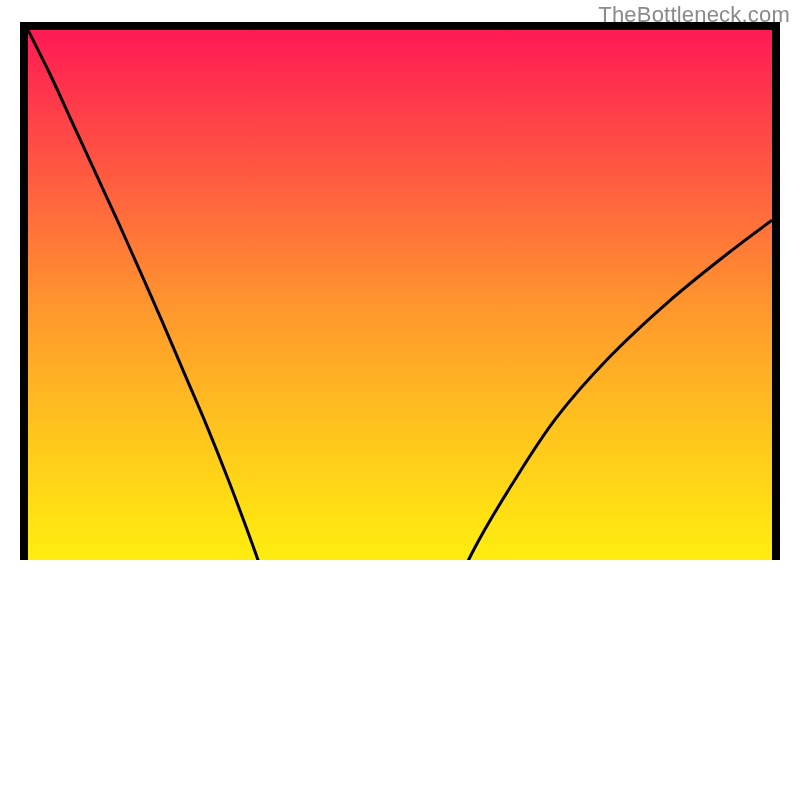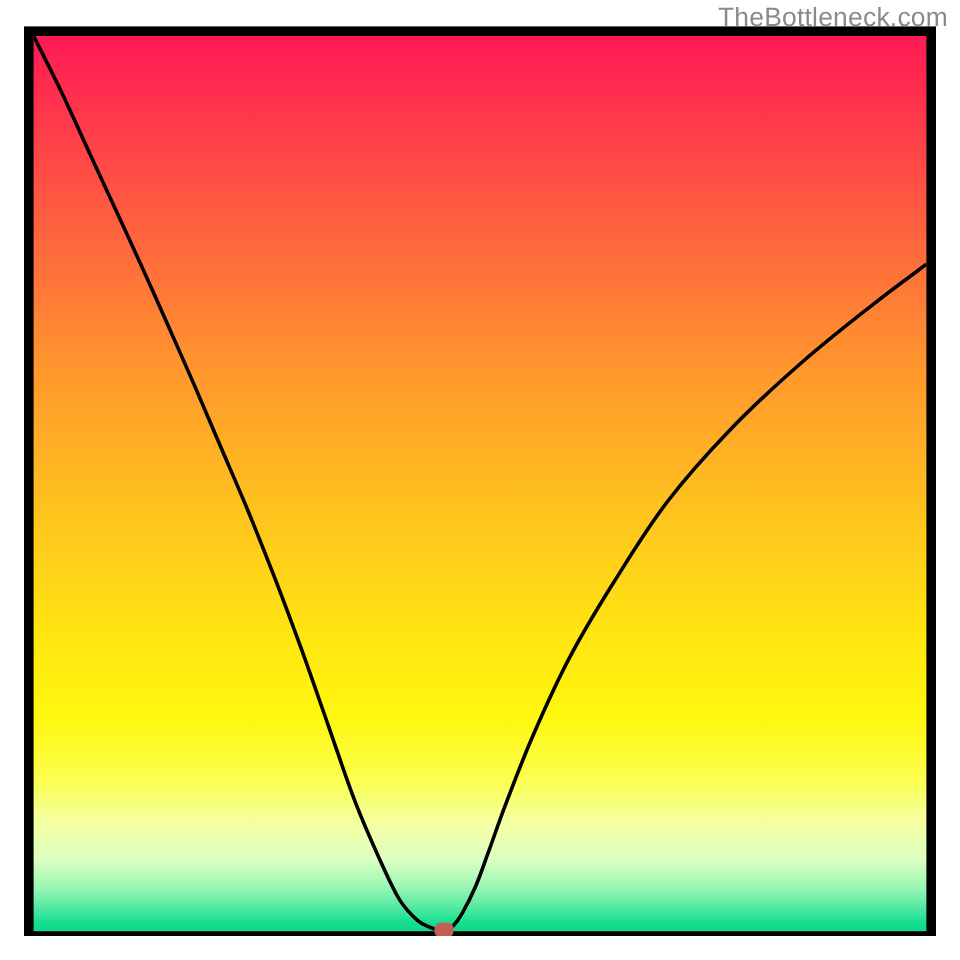--- a/index.html
+++ b/index.html
@@ -4,21 +4,21 @@
 <style>
   body {
     margin: 0;
     padding: 0;
     background: #ffffff;
     font-family: Arial, Helvetica, sans-serif;
   }
   .wrap {
     position: relative;
     width: 800px;
-    height: 780px;
+    height: 560px;
     margin: 0 auto;
     background: #ffffff;
   }
   .watermark {
     position: absolute;
     top: 2px;
     right: 10px;
     color: #8a8a8a;
     font-size: 22px;
     font-weight: 500;

